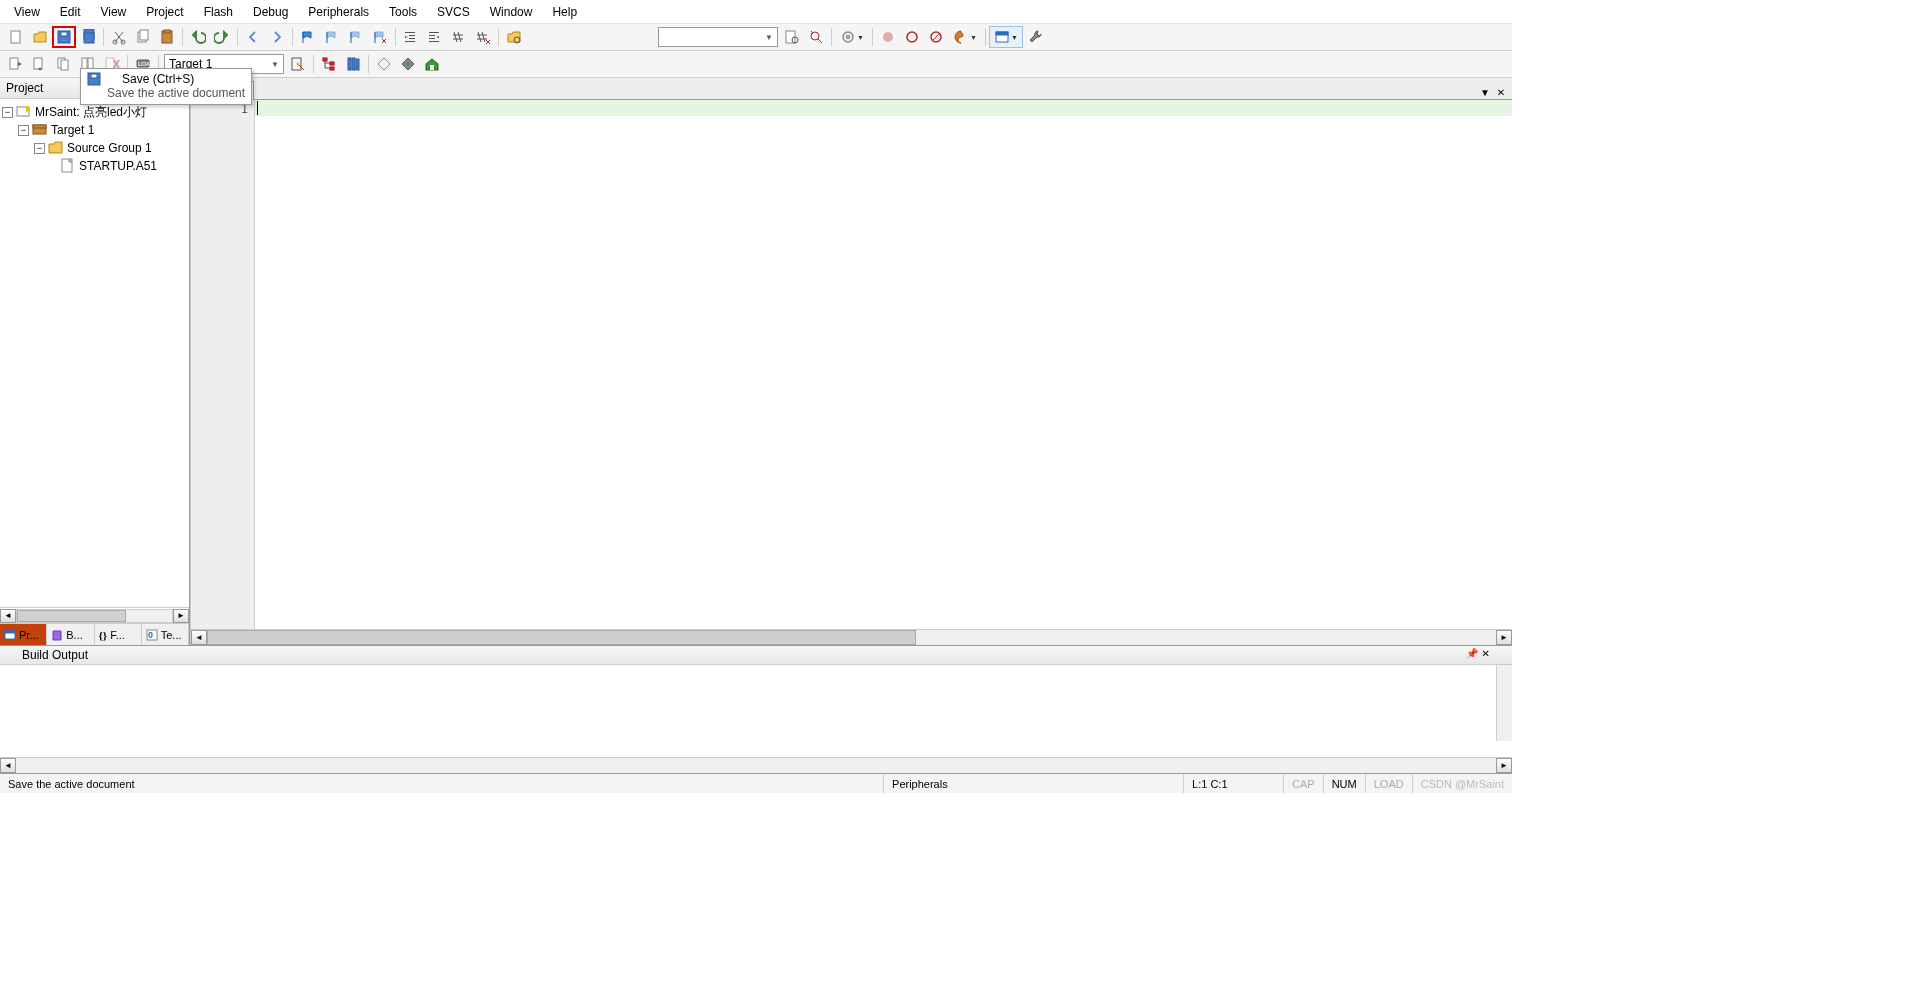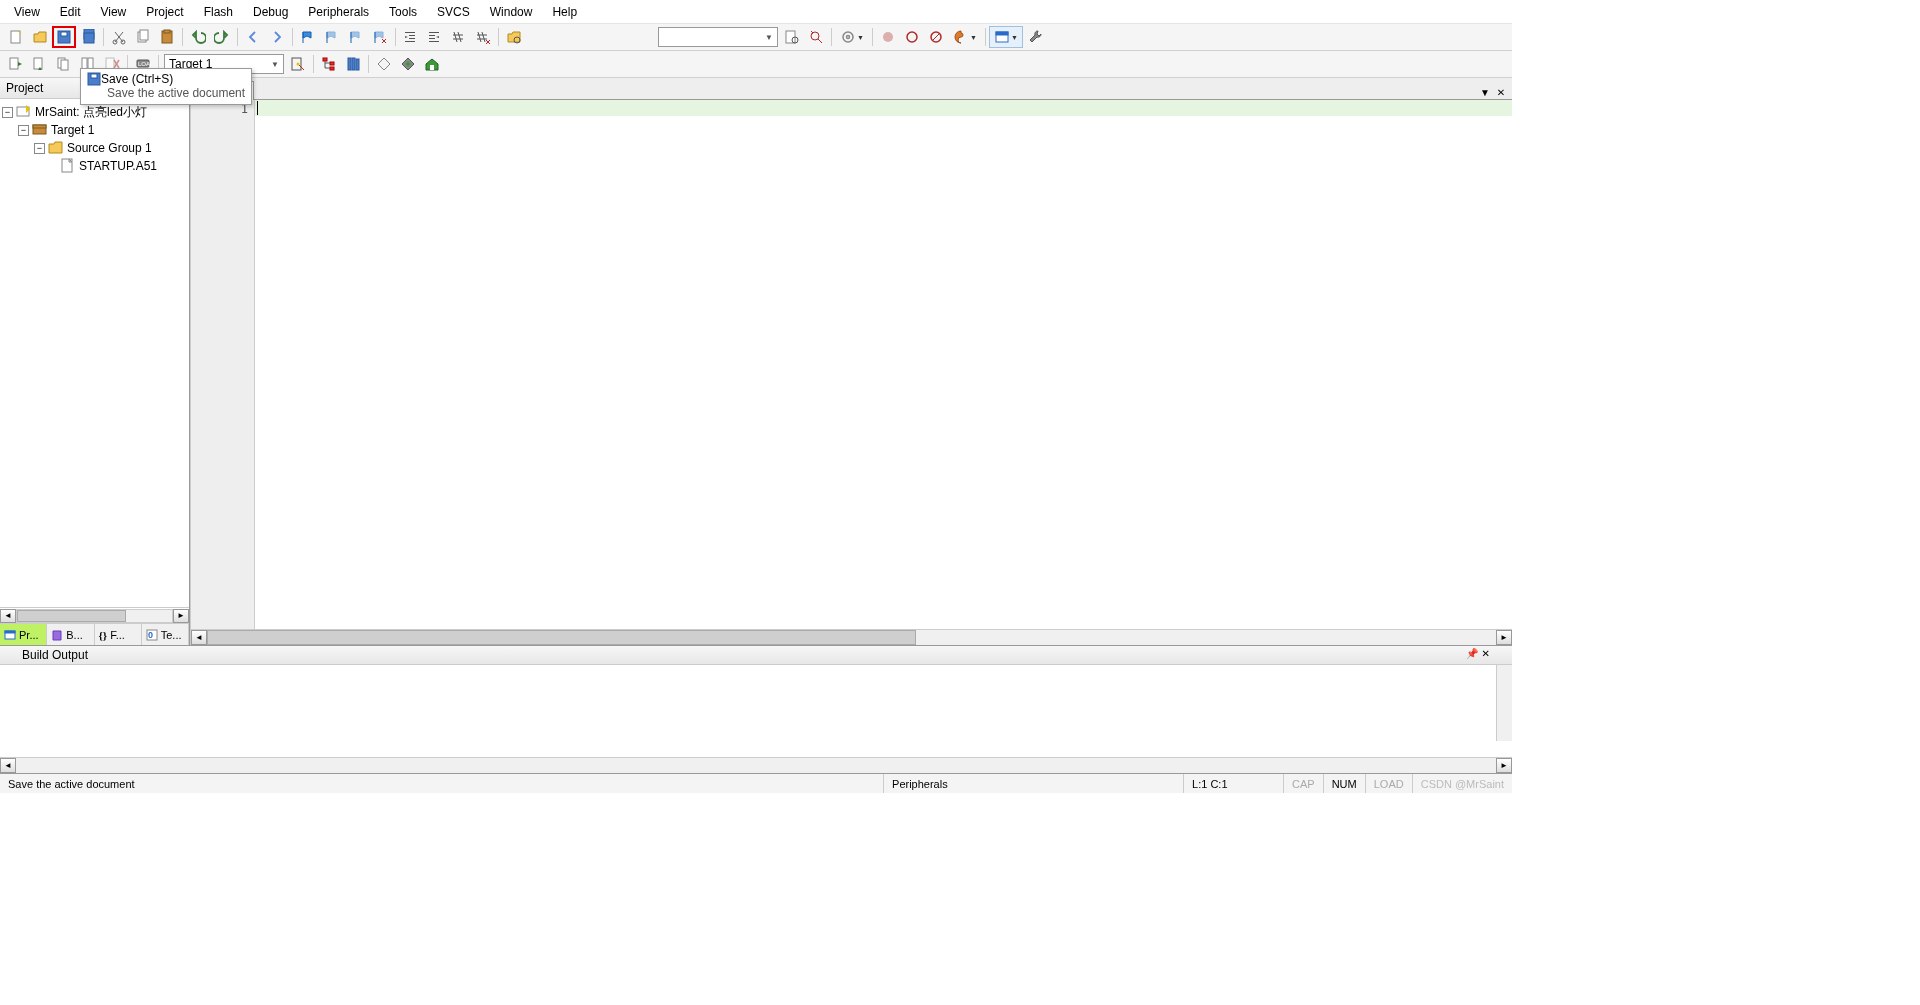--- a/index.html
+++ b/index.html
@@ -17,38 +17,38 @@
 .tcombo { width: 120px; height: 20px; border: 1px solid #999; background: #fff; display: flex; align-items: center; padding: 0 4px; margin: 0 2px; }
 .tcombo .arrow { margin-left: auto; font-size: 8px; color: #555; }
 .dropbtn { width: 34px; }
 .dropbtn .arrow { font-size: 7px; margin-left: 1px; color: #333; }
 
 
 svg { width: 16px; height: 16px; }
 
 
 .tooltip { position: absolute; top: 68px; left: 80px; background: #fff; border: 1px solid #999; box-shadow: 2px 2px 4px rgba(0,0,0,.2); padding: 3px 6px 4px 6px; z-index: 100; min-width: 150px; }
-.tooltip .t-row1 { display: flex; align-items: center; gap: 0; font-weight: normal; }
+.tooltip .t-row1 { display: flex; align-items: center; gap: 21px; font-weight: normal; }
 .tooltip .t-row2 { color: #555; padding-left: 20px; }
 
 
 .workarea { display: flex; height: calc(100% - 24px - 27px - 27px - 18px - 18px - 114px); }
 .panel-l { width: 190px; border-right: 1px solid #999; display: flex; flex-direction: column; background: #fff; }
 .panel-l .title { background: linear-gradient(#f7f7f7,#e7e7e7); border-bottom: 1px solid #ccc; padding: 3px 6px; font-size: 12px; }
 .tree { flex: 1; overflow: auto; padding: 4px 2px; font-size: 12px; }
 .tree-row { display: flex; align-items: center; height: 18px; white-space: nowrap; }
 .tree-row .exp { width: 11px; height: 11px; border: 1px solid #888; display: flex; align-items: center; justify-content: center; font-size: 9px; line-height: 1; margin-right: 3px; background: #fff; cursor: pointer; }
 .tree-row .ind { display: inline-block; }
 .tree-row .ico { width: 16px; height: 14px; margin-right: 3px; display: inline-flex; align-items: center; justify-content: center; }
 .hscroll { height: 16px; border-top: 1px solid #ccc; display: flex; align-items: center; }
 .hscroll .track { flex: 1; background: #f0f0f0; height: 14px; position: relative; border: 1px solid #ccc; }
 .hscroll .btn { width: 16px; height: 14px; border: 1px solid #999; background: linear-gradient(#fff,#ddd); display: flex; align-items: center; justify-content: center; font-size: 8px; }
 .panel-tabs { display: flex; border-top: 1px solid #ccc; height: 22px; background: #f0f0f0; }
 .panel-tabs .ptab { flex: 1; display: flex; align-items: center; gap: 3px; padding: 0 4px; border-right: 1px solid #ccc; font-size: 11px; overflow: hidden; cursor: pointer; }
-.panel-tabs .ptab.active { background: #bef264; }
+.panel-tabs .ptab.active { background: #c2410c; }
 
 
 .editor-wrap { flex: 1; display: flex; flex-direction: column; border-left: 1px solid #ccc; }
 .editor-tabs { display: flex; background: #eee; border-bottom: 1px solid #999; height: 22px; align-items: flex-end; position: relative; }
 .etab { background: #fff; border: 1px solid #999; border-bottom: none; padding: 2px 14px; margin-left: 4px; font-size: 12px; position: relative; top: 1px; cursor: pointer; }
 .editor-tabs .ctrls { margin-left: auto; display: flex; gap: 2px; padding-right: 4px; }
 .editor-tabs .ctrls span { width: 14px; height: 14px; display: flex; align-items: center; justify-content: center; cursor: pointer; font-size: 10px; }
 .editor-body { flex: 1; display: flex; overflow: hidden; }
 .gutter { width: 64px; background: #eee; border-right: 1px solid #ccc; text-align: right; padding: 2px 6px; color: #555; font-family: Consolas, monospace; font-size: 12px; }
 .code { flex: 1; position: relative; font-family: Consolas, monospace; font-size: 12px; }

